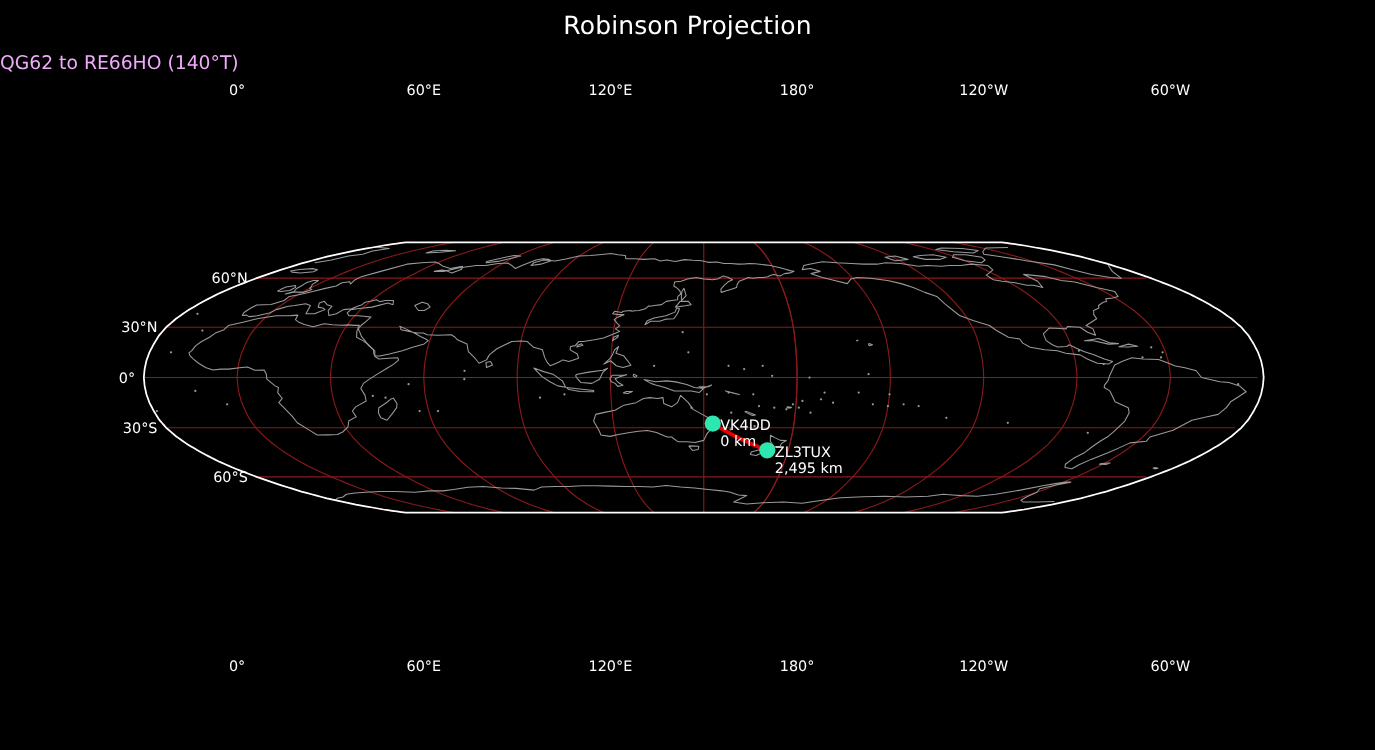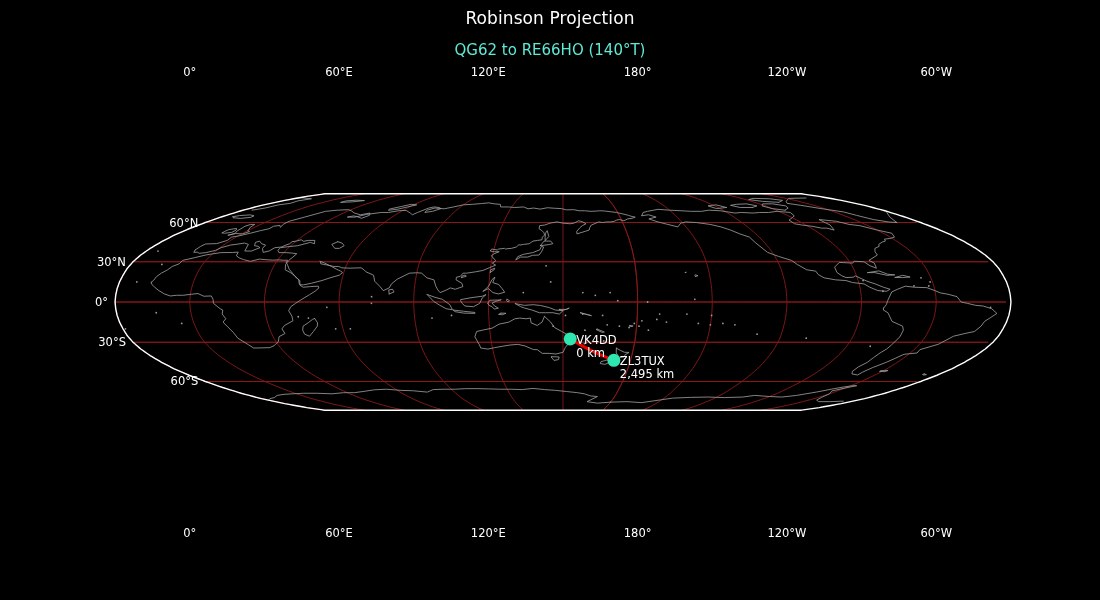--- a/index.html
+++ b/index.html
@@ -21,32 +21,31 @@
     width: 1100px;
     height: 600px;
     background: #000000;
   }
   .title {
     position: absolute;
     left: 0;
     top: 8px;
     width: 1100px;
     text-align: center;
-    font-size: 17px;
+    font-size: 20px;
     color: #ffffff;
     letter-spacing: 0.1px;
   }
   .subtitle {
     position: absolute;
     left: 0;
     top: 41px;
     width: 1100px;
-    text-align: center;
     font-size: 15px;
-    color: #5eead4;
+    color: #f0abfc;
   }
   svg { display: block; }
   text { font-family: "DejaVu Sans", sans-serif; fill: #ffffff; }
   .axlabel { font-size: 11.5px; }
   .marker-label { font-size: 11.5px; }
 </style>
 </head>
 <body>
 
 <div id="figure">

